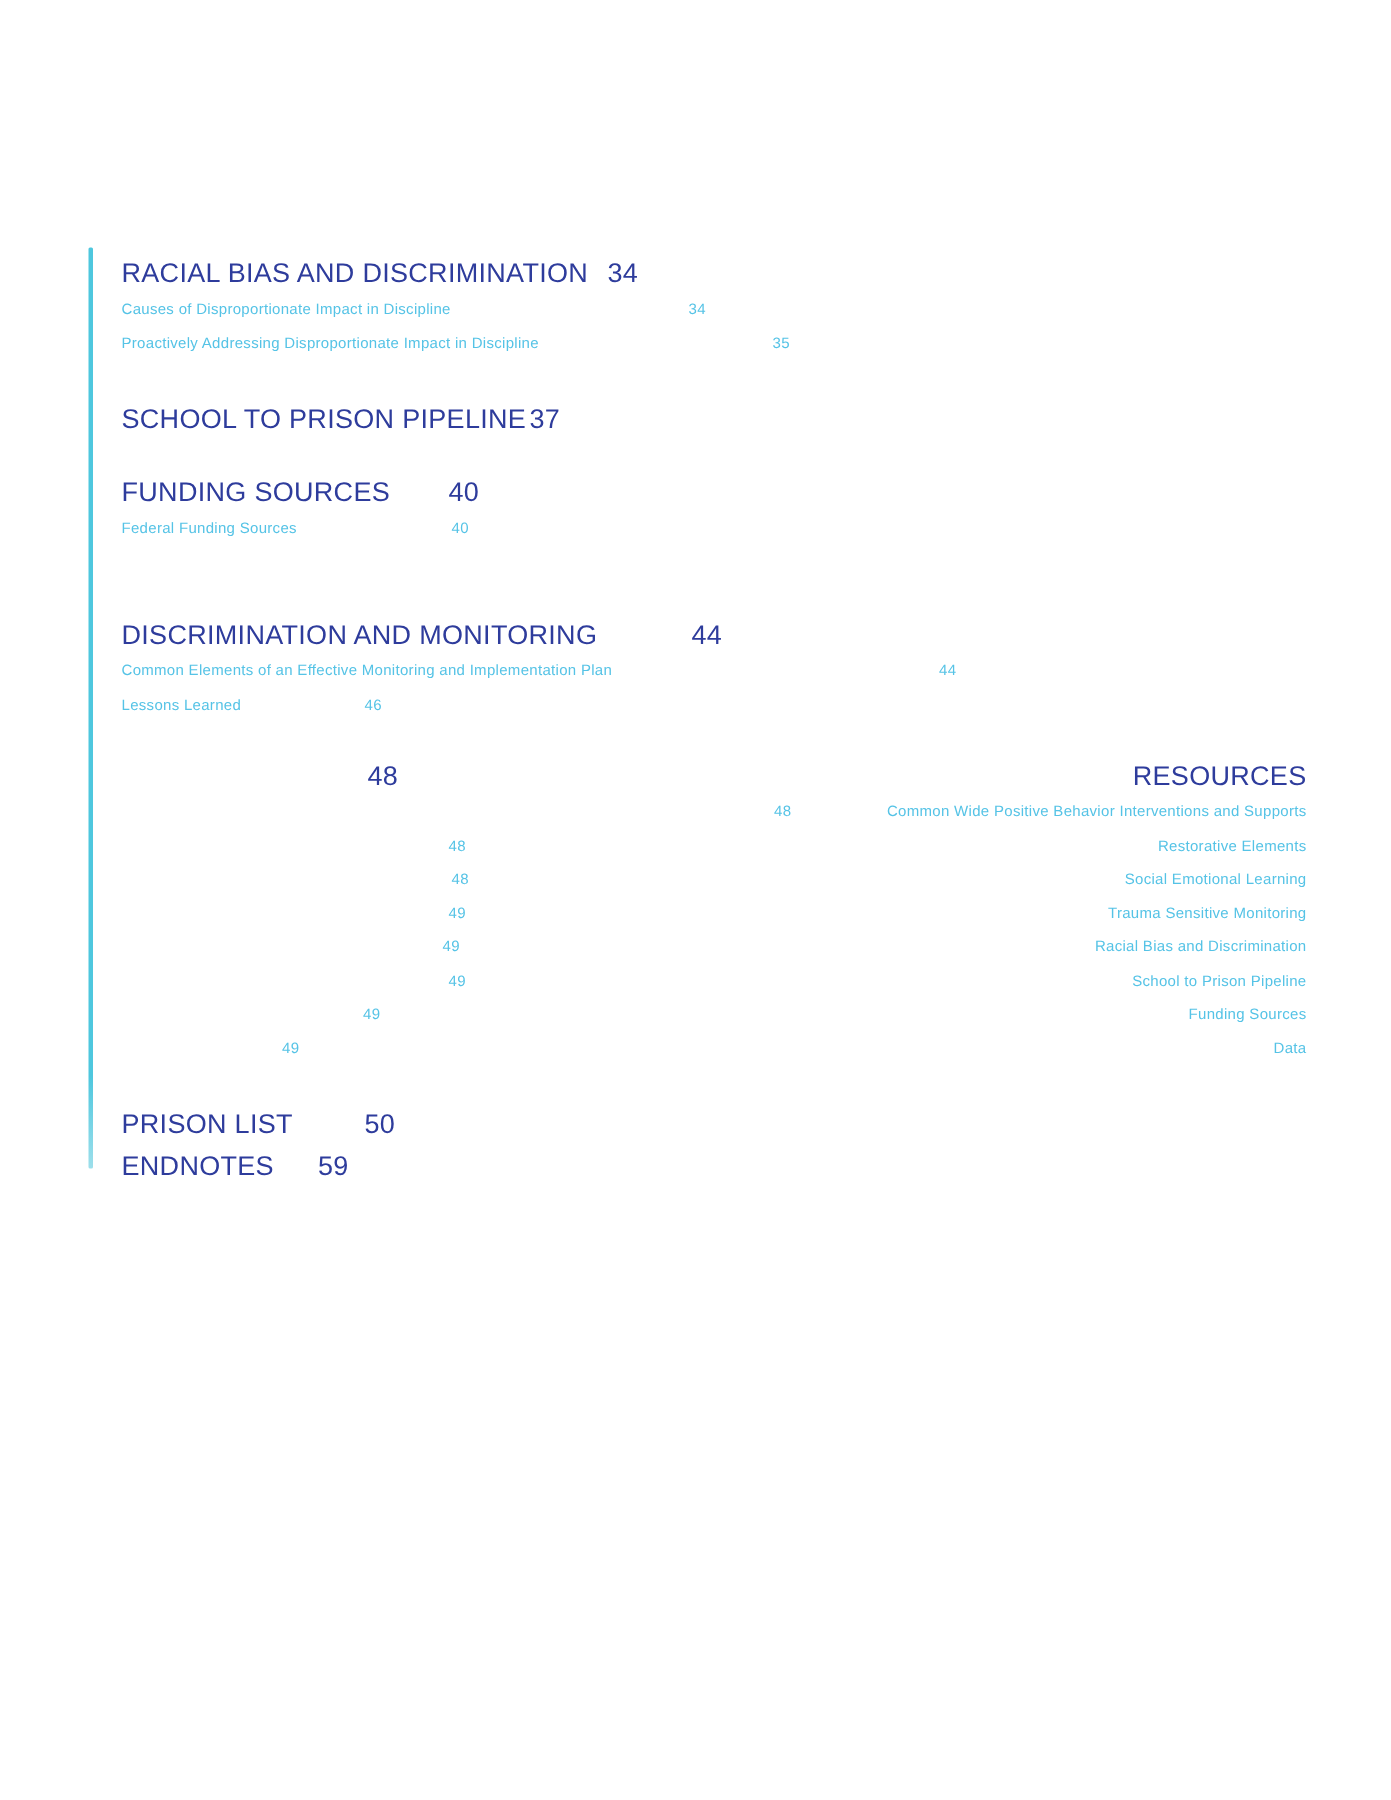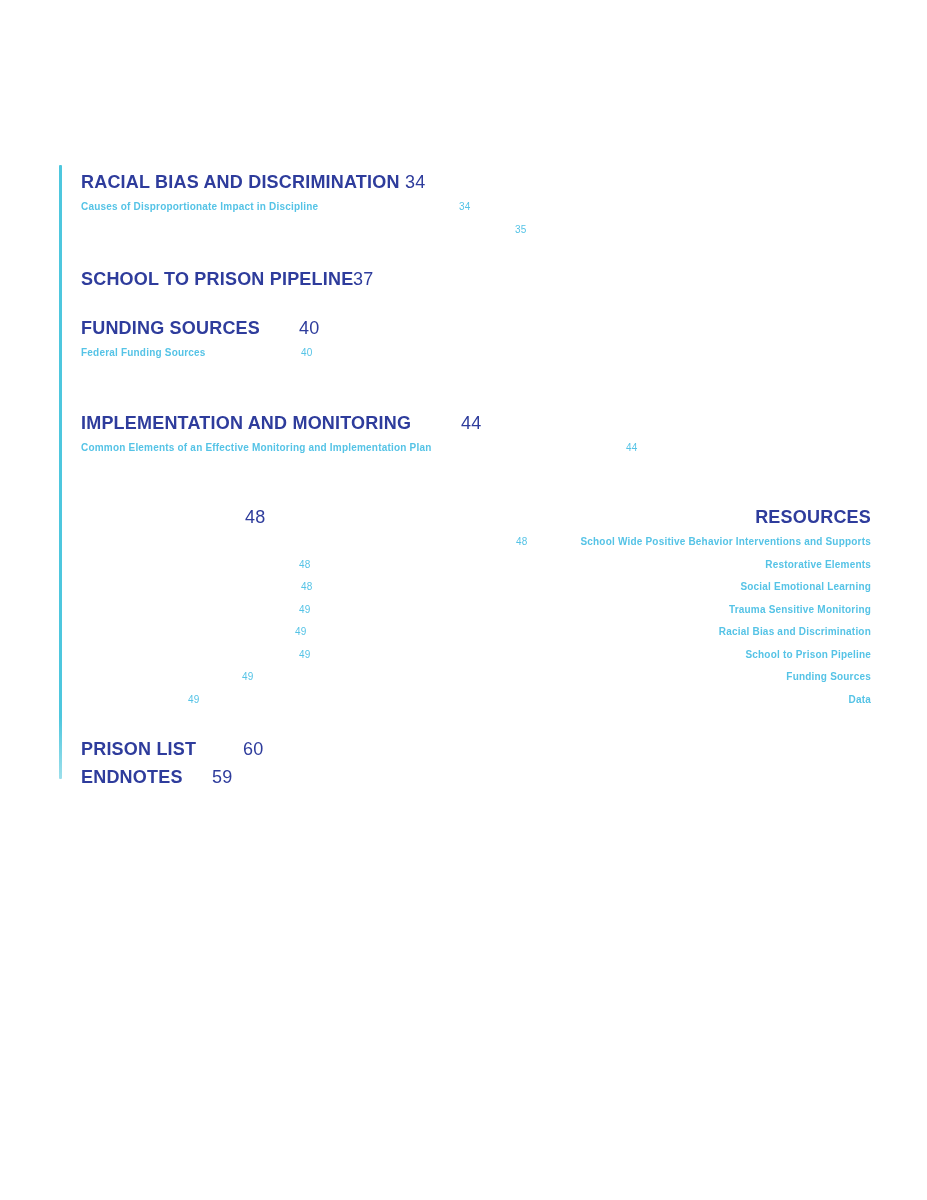--- a/index.html
+++ b/index.html
@@ -36,54 +36,55 @@
   .toc-section:nth-of-type(6){top:735px;}
   .row{position:relative;white-space:nowrap;}
   .row.heading{
     height:28px;line-height:28px;font-size:18px;
     color:var(--heading-blue);letter-spacing:0.2px;
   }
   .row.sub{
     height:22.5px;line-height:22.5px;font-size:10px;
     color:var(--item-blue);letter-spacing:0.2px;
   }
-  .row .label{display:inline-block;font-weight:bold;}
+  .row .label{display:inline-block;}
   .row .page-num{position:absolute;top:0;}
 </style>
 </head>
 <body>
 
 <div class="page">
   <div class="rule"></div>
   <div class="toc">
       <section class="toc-section">
         <div class="row heading"><span class="label">RACIAL BIAS AND DISCRIMINATION</span><span class="page-num" style="left: 324px;">34</span></div>
         <div class="row sub"><span class="label">Causes of Disproportionate Impact in Discipline</span><span class="page-num" style="left: 378px;">34</span></div>
-        <div class="row sub"><span class="page-num" style="left: 434px;">35</span></div>
+        <div class="row sub"><span class="label">Proactively Addressing Disproportionate Impact in Discipline</span><span class="page-num" style="left: 434px;">35</span></div>
       </section>
       <section class="toc-section">
         <div class="row heading"><span class="label">SCHOOL TO PRISON PIPELINE</span><span class="page-num" style="left: 272px;">37</span></div>
       </section>
       <section class="toc-section">
         <div class="row heading"><span class="label">FUNDING SOURCES</span><span class="page-num" style="left: 218px;">40</span></div>
         <div class="row sub"><span class="label">Federal Funding Sources</span><span class="page-num" style="left: 220px;">40</span></div>
       </section>
       <section class="toc-section">
-        <div class="row heading"><span class="label">IMPLEMENTATION AND MONITORING</span><span class="page-num" style="left: 380px;">44</span></div>
+        <div class="row heading"><span class="label">DISCRIMINATION AND MONITORING</span><span class="page-num" style="left: 380px;">44</span></div>
         <div class="row sub"><span class="label">Common Elements of an Effective Monitoring and Implementation Plan</span><span class="page-num" style="left: 545px;">44</span></div>
+        <div class="row sub"><span class="label">Lessons Learned</span><span class="page-num" style="left: 162px;">46</span></div>
       </section>
       <section class="toc-section">
         <div class="row heading"><span class="label">RESOURCES</span><span class="page-num" style="left: 164px;">48</span></div>
-        <div class="row sub"><span class="label">School Wide Positive Behavior Interventions and Supports</span><span class="page-num" style="left: 435px;">48</span></div>
+        <div class="row sub"><span class="label">Common Wide Positive Behavior Interventions and Supports</span><span class="page-num" style="left: 435px;">48</span></div>
         <div class="row sub"><span class="label">Restorative Elements</span><span class="page-num" style="left: 218px;">48</span></div>
         <div class="row sub"><span class="label">Social Emotional Learning</span><span class="page-num" style="left: 220px;">48</span></div>
         <div class="row sub"><span class="label">Trauma Sensitive Monitoring</span><span class="page-num" style="left: 218px;">49</span></div>
         <div class="row sub"><span class="label">Racial Bias and Discrimination</span><span class="page-num" style="left: 214px;">49</span></div>
         <div class="row sub"><span class="label">School to Prison Pipeline</span><span class="page-num" style="left: 218px;">49</span></div>
         <div class="row sub"><span class="label">Funding Sources</span><span class="page-num" style="left: 161px;">49</span></div>
         <div class="row sub"><span class="label">Data</span><span class="page-num" style="left: 107px;">49</span></div>
       </section>
       <section class="toc-section">
-        <div class="row heading"><span class="label">PRISON LIST</span><span class="page-num" style="left: 162px;">60</span></div>
+        <div class="row heading"><span class="label">PRISON LIST</span><span class="page-num" style="left: 162px;">50</span></div>
         <div class="row heading"><span class="label">ENDNOTES</span><span class="page-num" style="left: 131px;">59</span></div>
       </section>
     </div>
 </div>
 
 </body></html>

